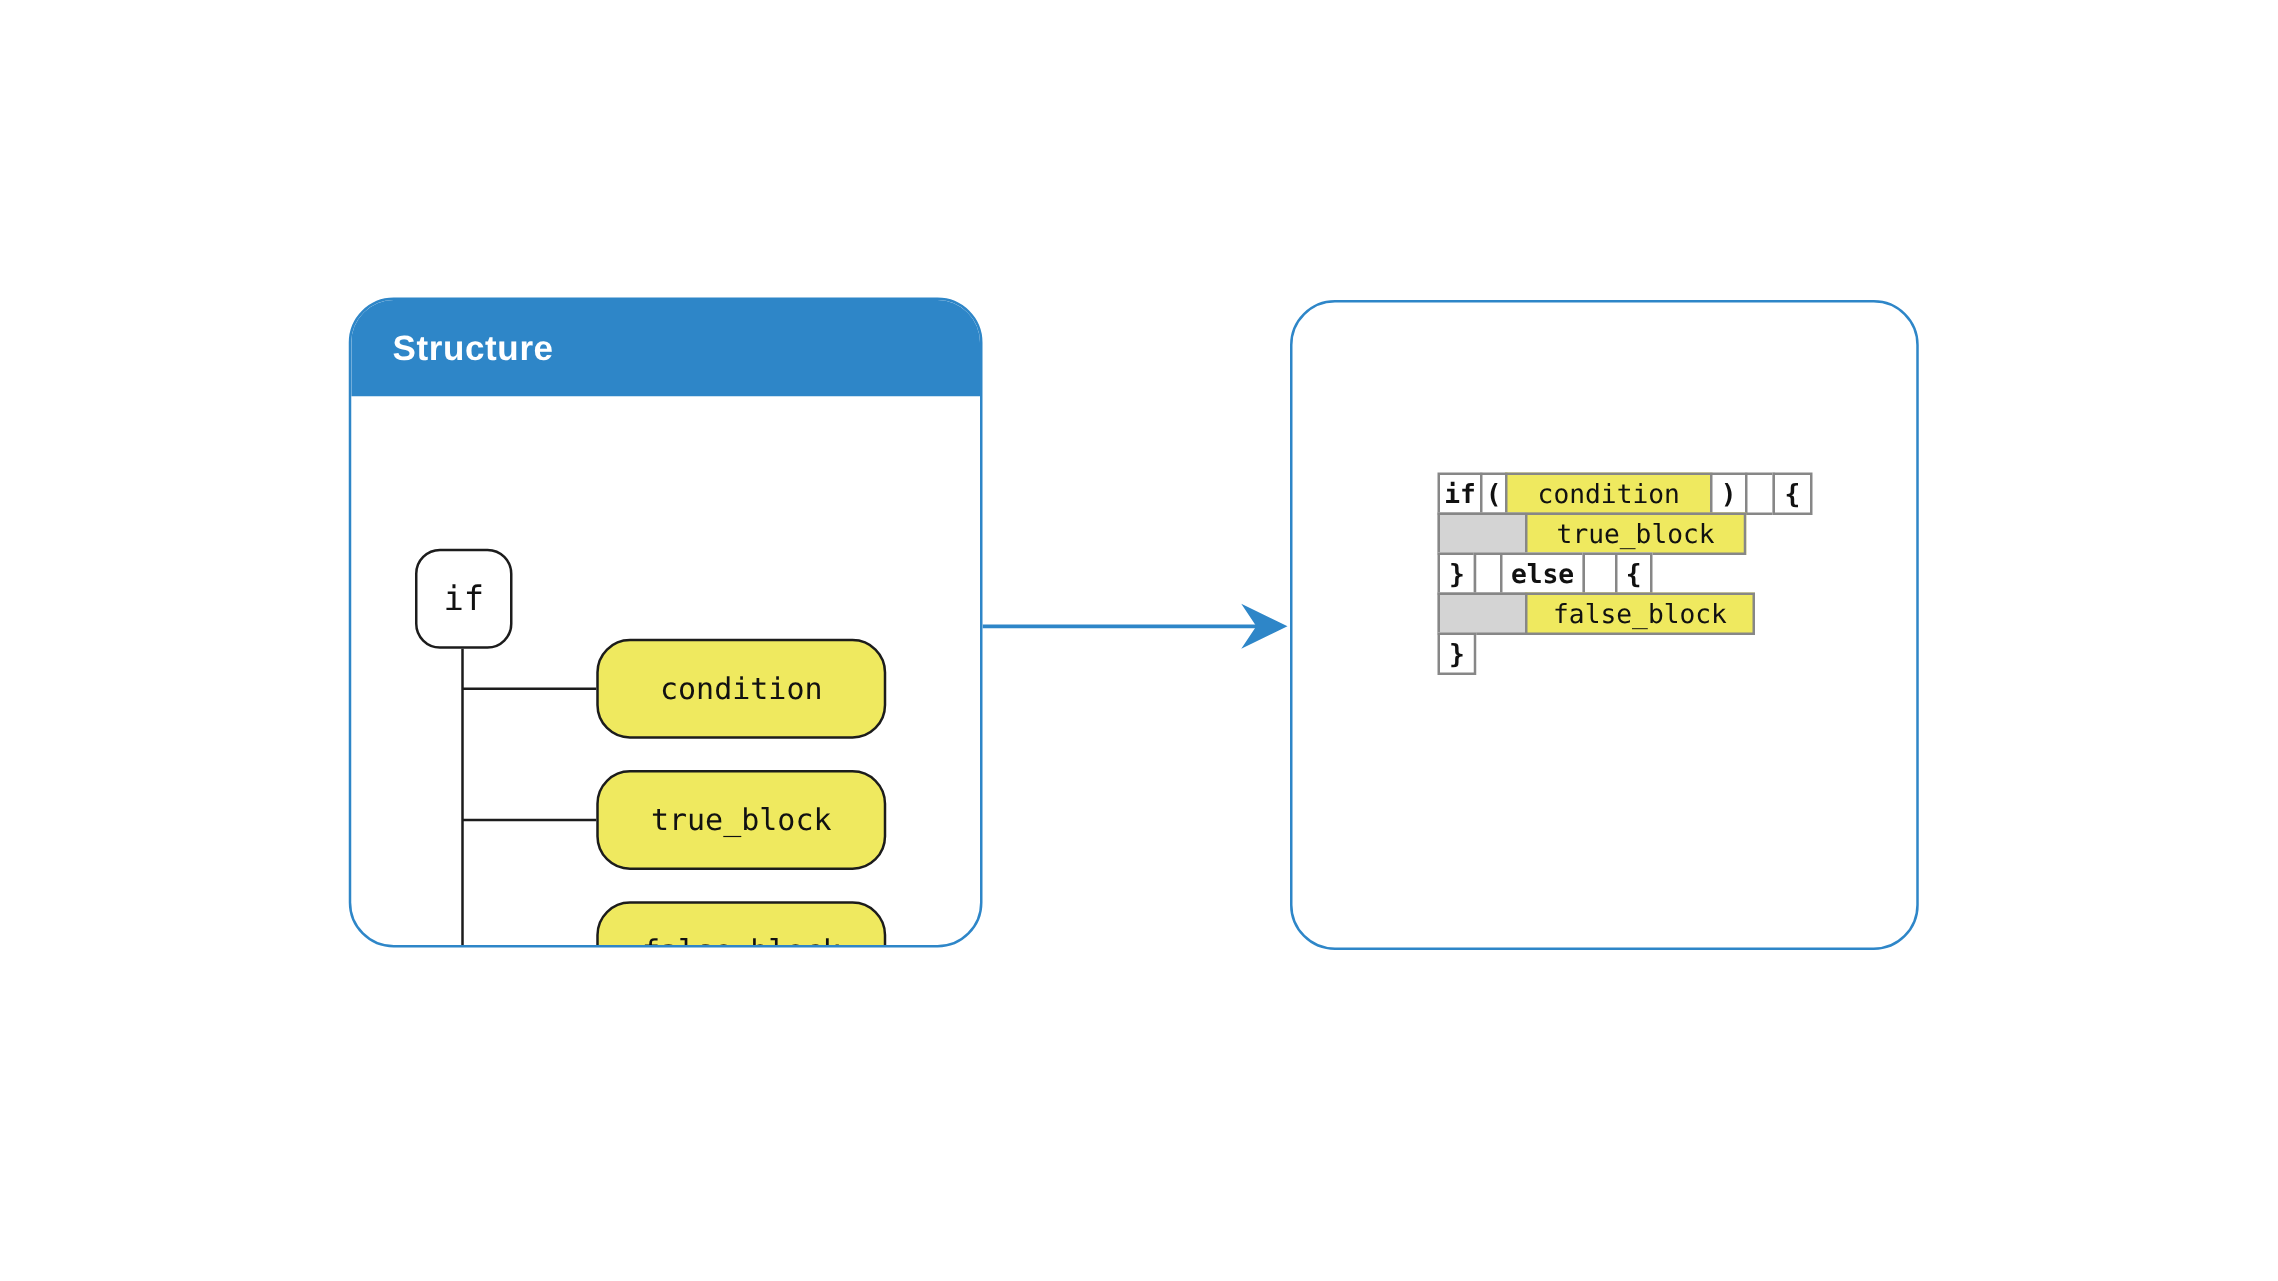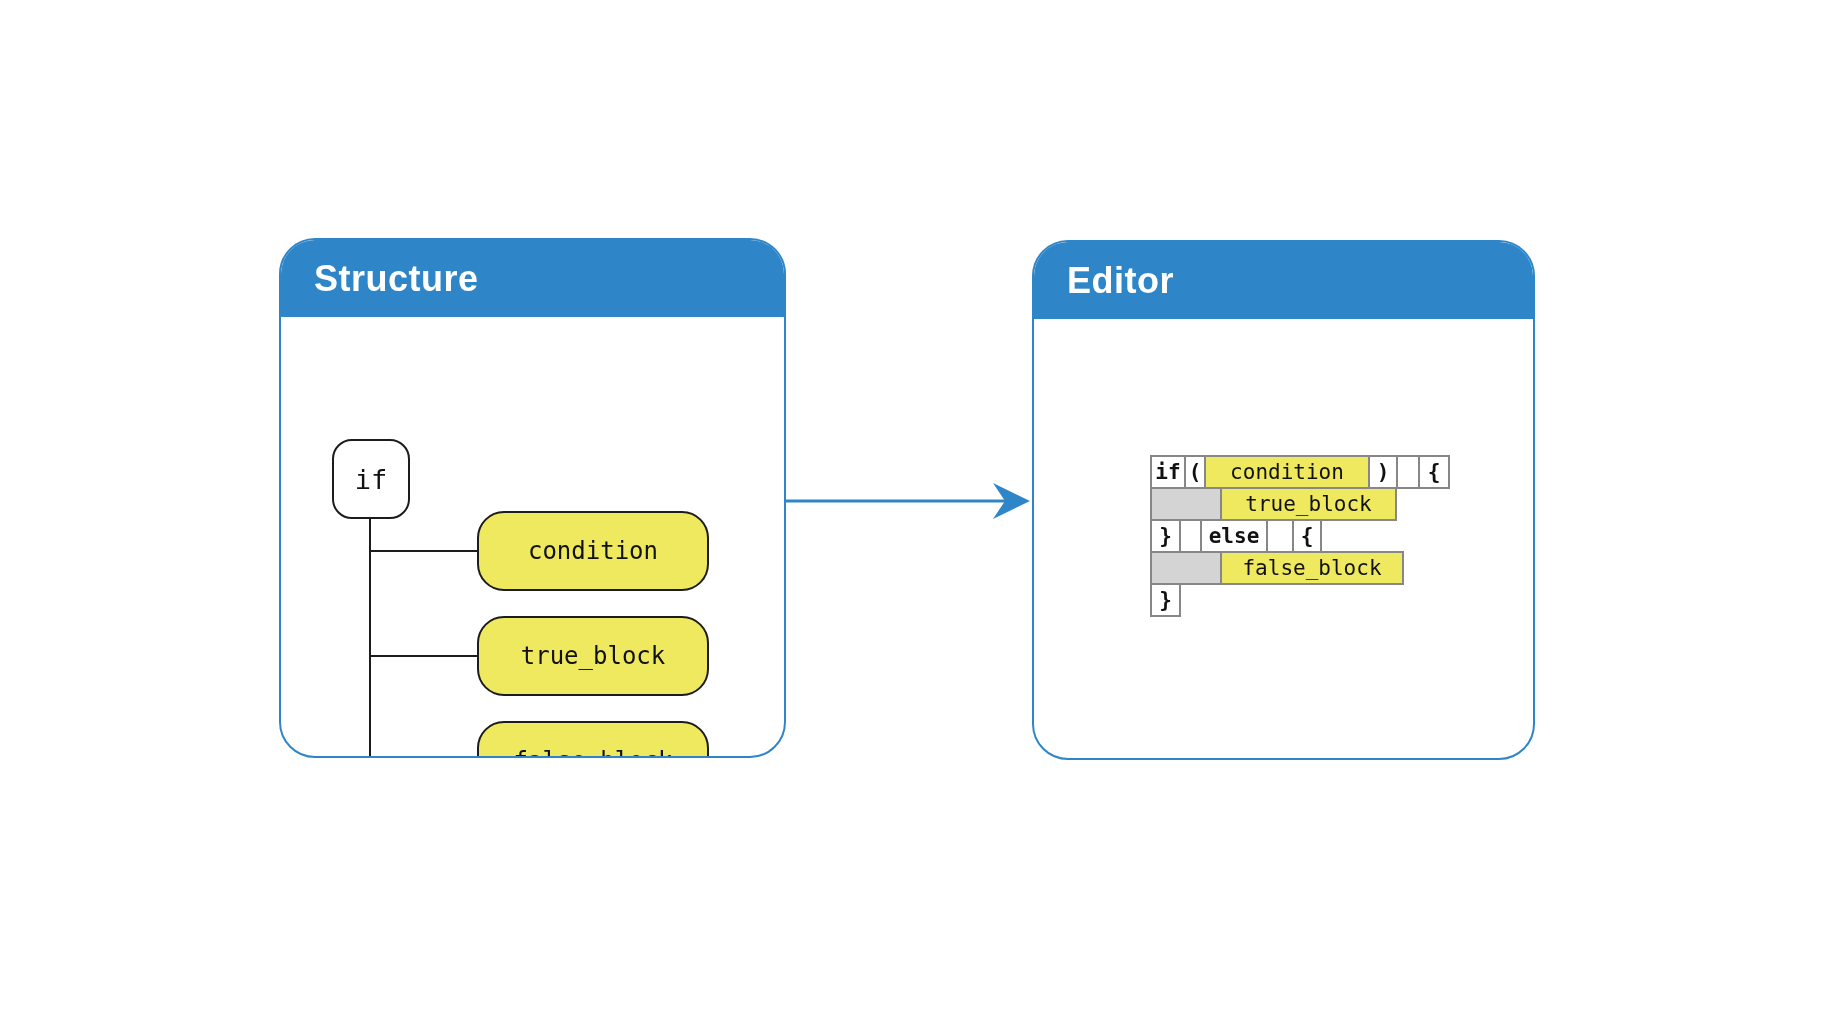--- a/index.html
+++ b/index.html
@@ -2,21 +2,21 @@
 <html><head>
 <meta charset="utf-8">
 <style>
   html,body{margin:0;padding:0;background:#ffffff;}
   #canvas{position:relative;width:1822px;height:1025px;background:#ffffff;overflow:hidden;
           font-family:"DejaVu Sans Mono",monospace;}
 
   
   .panel{position:absolute;background:#ffffff;border:2.5px solid #2e86c8;border-radius:36px;overflow:hidden;box-sizing:border-box;}
   .panel-header{height:77px;background:#2e86c8;display:flex;align-items:center;padding-left:33px;}
-  .panel-title{color:#ffffff;font-family:"Liberation Sans","DejaVu Sans",sans-serif;font-weight:800;font-size:36px;letter-spacing:.5px;}
+  .panel-title{color:#ffffff;font-family:"Liberation Sans","DejaVu Sans",sans-serif;font-weight:800;font-size:28px;letter-spacing:.5px;}
   #structure-panel{left:279px;top:238px;width:507px;height:520px;}
   #editor-panel{left:1032px;top:240px;width:503px;height:520px;}
   .panel-body{position:relative;width:100%;height:calc(100% - 77px);}
 
   
   .tree-node{position:absolute;left:51px;top:122px;width:78px;height:80px;background:#ffffff;
              border:2.5px solid #1c1c1c;border-radius:20px;display:flex;align-items:center;justify-content:center;
              font-size:27px;color:#111;box-sizing:border-box;}
   .tree-leaf{position:absolute;left:196px;width:232px;height:80px;background:#efe95f;
              border:2.5px solid #1c1c1c;border-radius:27px;display:flex;align-items:center;justify-content:center;
@@ -69,23 +69,20 @@
       </div>
     </div>
   </div>
 
   <svg id="flow-arrow" width="250" height="40" viewBox="0 0 250 40">
     <line x1="0" y1="20" x2="222" y2="20" stroke="#2e86c8" stroke-width="3"></line>
     <polygon points="244,20 207,2 219,20 207,38" fill="#2e86c8"></polygon>
   </svg>
 
   <div class="panel" id="editor-panel">
-    <div class="panel-header">
-      <span class="panel-title">Editor</span>
-    </div>
     <div class="panel-body">
       <div id="code-grid">
 
         <div class="code-row" id="row-0">
           <span class="cell kw" style="width:36px">if</span>
           <span class="cell kw" style="width:22px">(</span>
           <span class="cell slot" style="width:166px">condition</span>
           <span class="cell kw" style="width:30px">)</span>
           <span class="cell" style="width:24px"></span>
           <span class="cell kw" style="width:32px">{</span>

